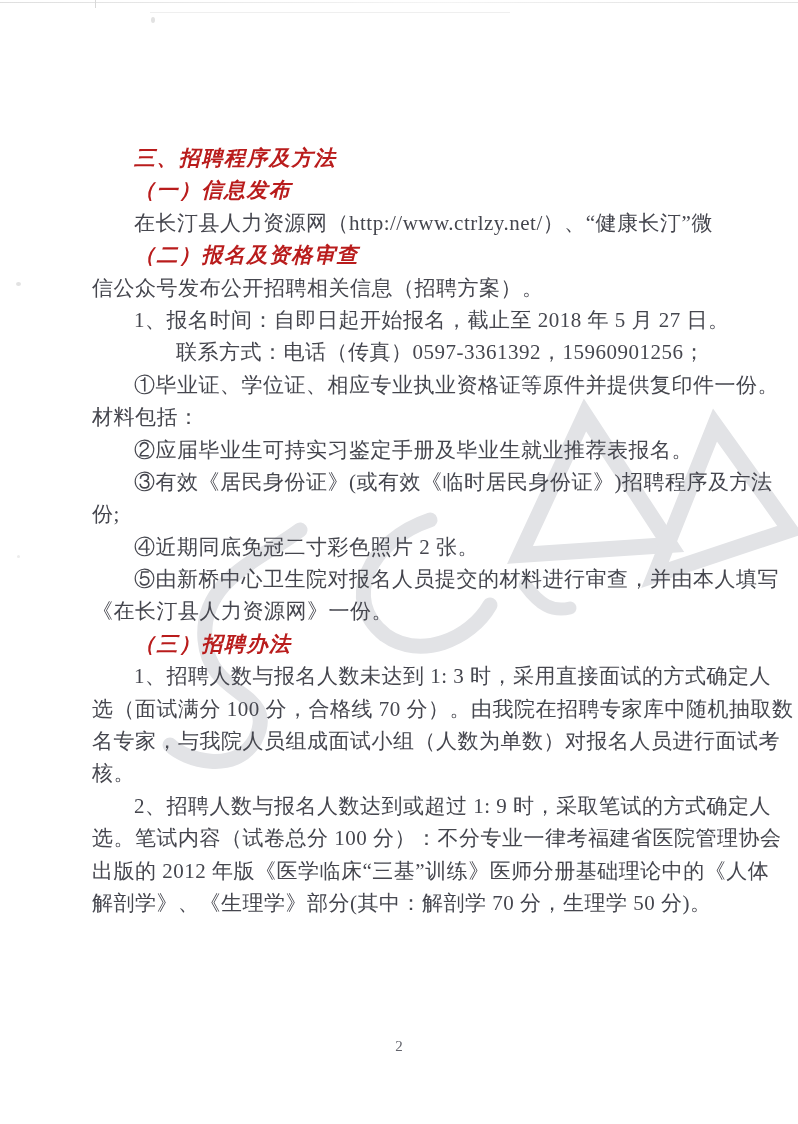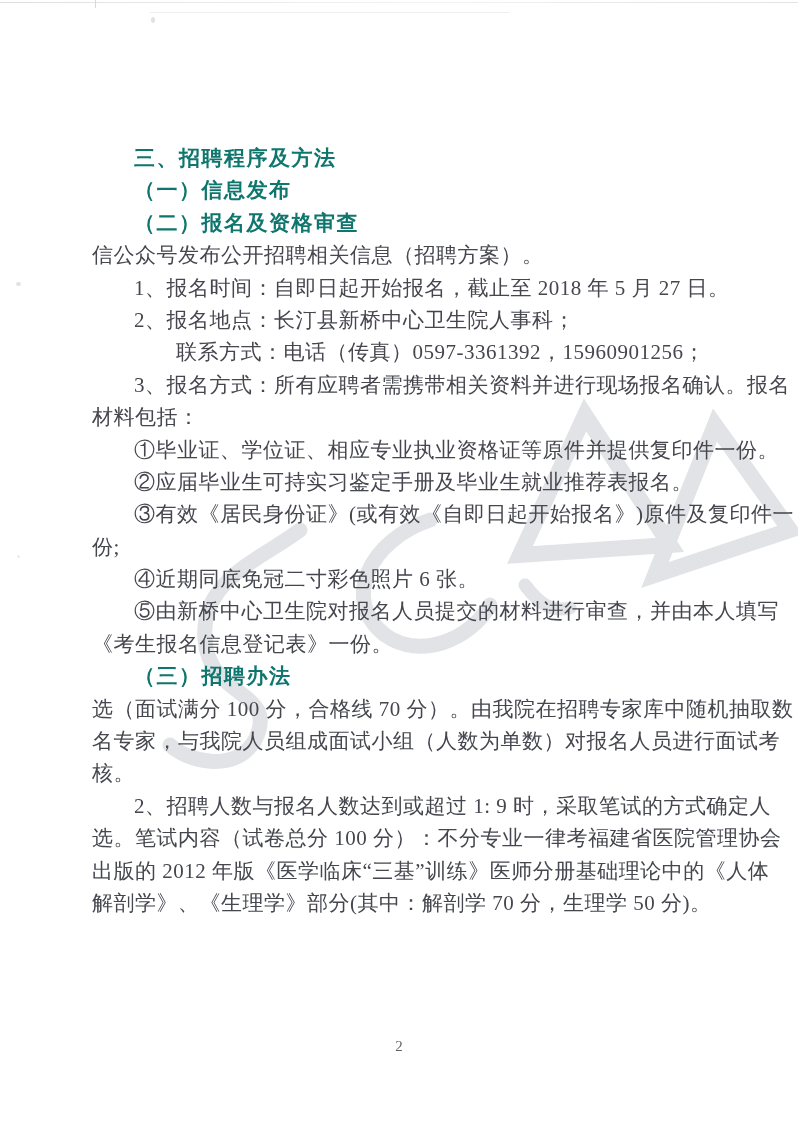--- a/index.html
+++ b/index.html
@@ -41,21 +41,22 @@
     letter-spacing:.5px;
     color:#45464e;
   }
   .line{white-space:nowrap;height:32.4px;}
   .line.para{padding-left:42px;}
   .line.sub{padding-left:84px;}
   .line.bold{
     font-weight:bold;
     font-family:"Liberation Sans","DejaVu Sans",sans-serif;
     letter-spacing:1.5px;
-    color:#0f766e;
+    color:#b91c1c;
+    font-style:italic;
   }
   .page-number{
     position:absolute;top:1038px;left:0;width:798px;
     text-align:center;font-size:15px;color:#63646c;
     font-family:"Liberation Serif","DejaVu Serif",serif;
   }
 </style>
 </head>
 <body>
 
@@ -77,35 +78,35 @@
     <path class="wm-stroke" d="M 385,195 C 400,215 412,222 430,218" fill="none" stroke="#e2e3e6" stroke-width="13" stroke-linecap="round"></path>
 
     <polygon class="wm-stroke" points="445,25 380,165 530,155" fill="none" stroke="#e2e3e6" stroke-width="16" stroke-linejoin="miter"></polygon>
 
     <polygon class="wm-stroke" points="575,35 515,185 650,140" fill="none" stroke="#e2e3e6" stroke-width="16" stroke-linejoin="miter"></polygon>
   </svg>
 
   <div class="content" style="color: rgb(69, 70, 78);">
       <div class="line para bold">三、招聘程序及方法</div>
       <div class="line para bold">（一）信息发布</div>
+      <div class="line para">在长汀县人力资源网（http://www.ctrlzy.net/）、“健康长汀”微</div>
       <div class="line para bold">（二）报名及资格审查</div>
       <div class="line none">信公众号发布公开招聘相关信息（招聘方案）。</div>
       <div class="line para">1、报名时间：自即日起开始报名，截止至 2018 年 5 月 27 日。</div>
-      <div class="line para">2、报名地点：长汀县新桥中心卫生院人事科；</div>
       <div class="line sub">联系方式：电话（传真）0597-3361392，15960901256；</div>
-      <div class="line para">3、报名方式：所有应聘者需携带相关资料并进行现场报名确认。报名</div>
+      <div class="line para">①毕业证、学位证、相应专业执业资格证等原件并提供复印件一份。</div>
       <div class="line none">材料包括：</div>
-      <div class="line para">①毕业证、学位证、相应专业执业资格证等原件并提供复印件一份。</div>
       <div class="line para">②应届毕业生可持实习鉴定手册及毕业生就业推荐表报名。</div>
-      <div class="line para">③有效《居民身份证》(或有效《自即日起开始报名》)原件及复印件一</div>
+      <div class="line para">③有效《居民身份证》(或有效《临时居民身份证》)招聘程序及方法</div>
       <div class="line none">份;</div>
-      <div class="line para">④近期同底免冠二寸彩色照片 6 张。</div>
+      <div class="line para">④近期同底免冠二寸彩色照片 2 张。</div>
       <div class="line para">⑤由新桥中心卫生院对报名人员提交的材料进行审查，并由本人填写</div>
-      <div class="line none">《考生报名信息登记表》一份。</div>
+      <div class="line none">《在长汀县人力资源网》一份。</div>
       <div class="line para bold">（三）招聘办法</div>
+      <div class="line para">1、招聘人数与报名人数未达到 1: 3 时，采用直接面试的方式确定人</div>
       <div class="line none">选（面试满分 100 分，合格线 70 分）。由我院在招聘专家库中随机抽取数</div>
       <div class="line none">名专家，与我院人员组成面试小组（人数为单数）对报名人员进行面试考</div>
       <div class="line none">核。</div>
       <div class="line para">2、招聘人数与报名人数达到或超过 1: 9 时，采取笔试的方式确定人</div>
       <div class="line none">选。笔试内容（试卷总分 100 分）：不分专业一律考福建省医院管理协会</div>
       <div class="line none">出版的 2012 年版《医学临床“三基”训练》医师分册基础理论中的《人体</div>
       <div class="line none">解剖学》、《生理学》部分(其中：解剖学 70 分，生理学 50 分)。</div>
     </div>
 
   <div class="page-number" style="color: rgb(99, 100, 108);">2</div>

